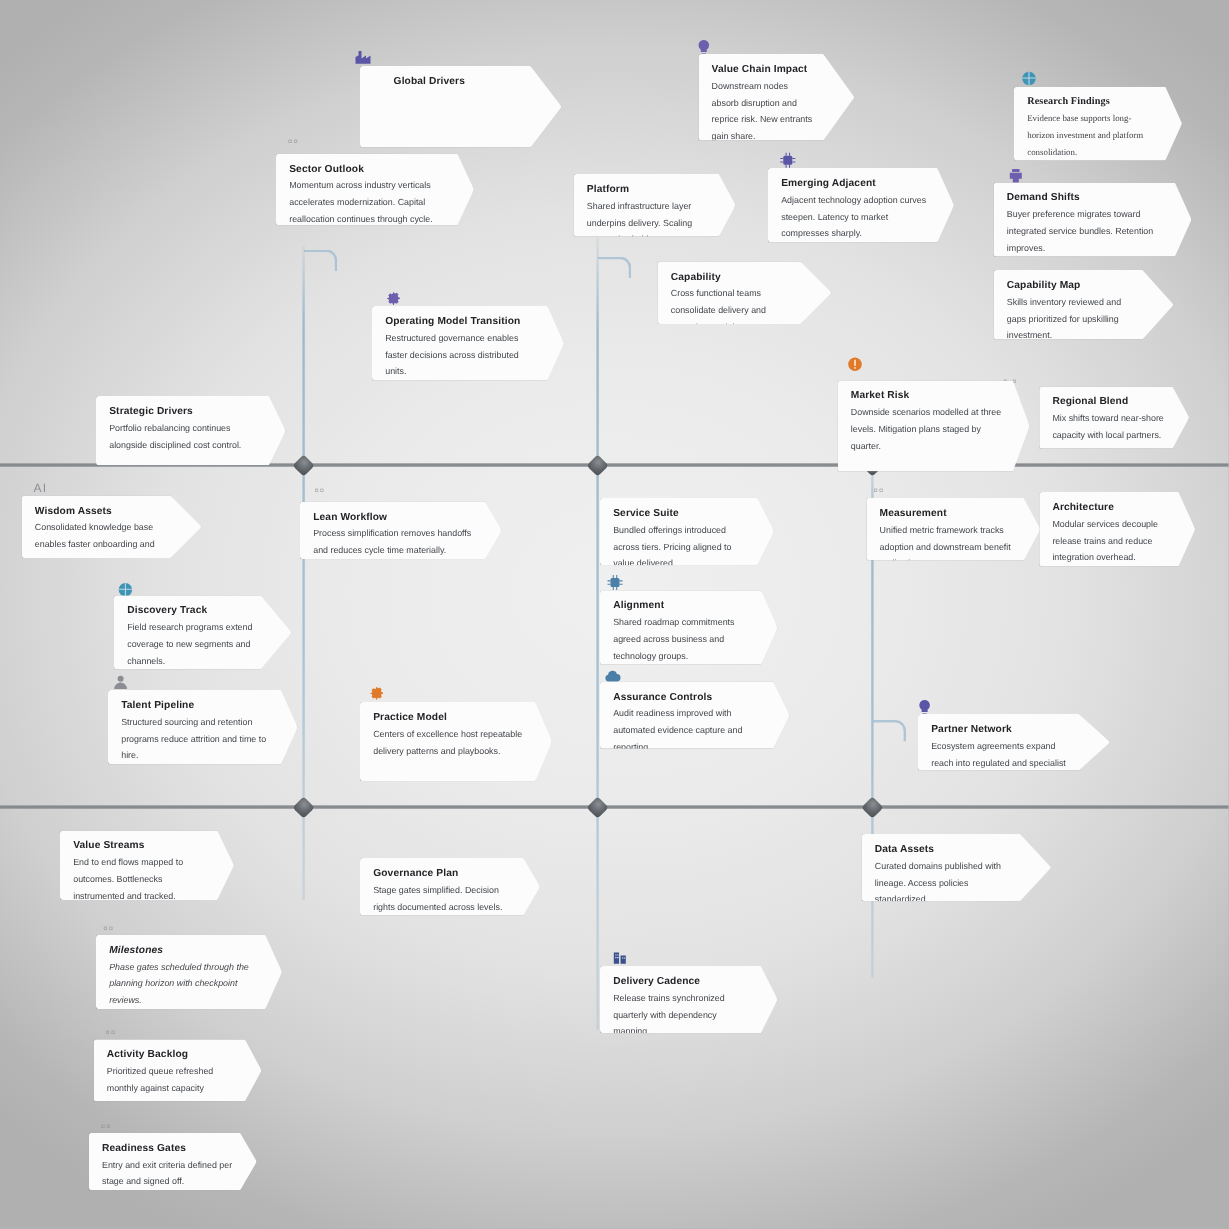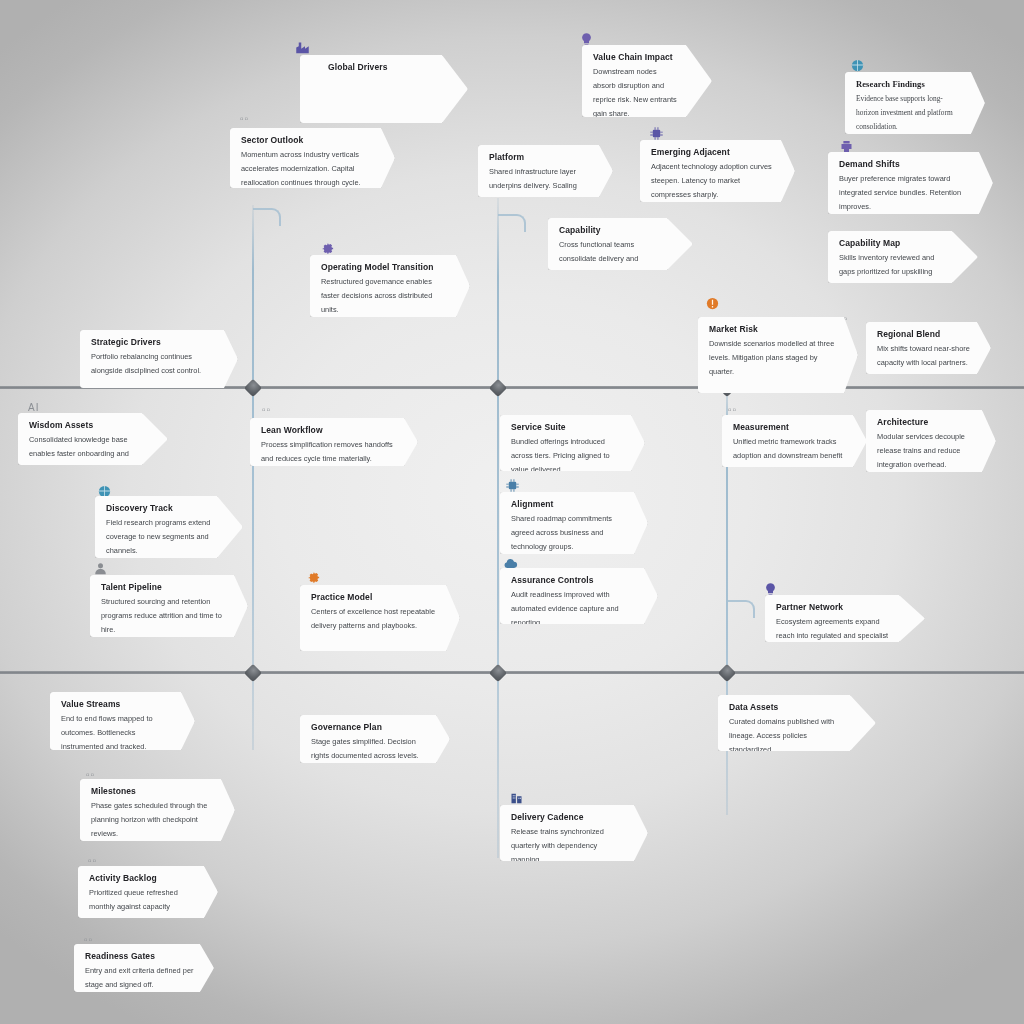--- a/index.html
+++ b/index.html
@@ -178,21 +178,21 @@
       </div>
       <span class="ic" style="left: 320px; top: 242px;">
         <svg viewBox="0 0 24 24">
           <path fill="#6e5fae" d="M12 8.2A3.8 3.8 0 1 0 12 15.8 3.8 3.8 0 0 0 12 8.2zm9-0.6-2.1-.4a7.4 7.4 0 0 0-.8-1.9l1.2-1.8-2.8-2.8-1.8 1.2a7.4 7.4 0 0 0-1.9-.8L12.6 0h-1.2l-.4 2.1a7.4 7.4 0 0 0-1.9.8L7.3 1.7 4.5 4.5l1.2 1.8a7.4 7.4 0 0 0-.8 1.9L2.8 8.6v1.2l2.1.4a7.4 7.4 0 0 0 .8 1.9l-1.2 1.8 2.8 2.8 1.8-1.2a7.4 7.4 0 0 0 1.9.8l.4 2.1h1.2l.4-2.1a7.4 7.4 0 0 0 1.9-.8l1.8 1.2 2.8-2.8-1.2-1.8a7.4 7.4 0 0 0 .8-1.9l2.1-.4z" transform="translate(0 2.4) scale(0.92)"></path>
         </svg>
       </span>
       <div class="card arrow-soft" style="left: 310px; top: 255px; width: 160px; height: 62px;">
         <div class="t">Operating Model Transition</div>
         <div class="b">Restructured governance enables faster decisions across distributed units.</div>
       </div>
-      <div class="card arrow" style="left: 828px; top: 231px; width: 150px; height: 52px;">
+      <div class="card arrow" style="left: 828px; top: 225px; width: 150px; height: 58px;">
         <div class="t">Capability Map</div>
         <div class="b">Skills inventory reviewed and gaps prioritized for upskilling investment.</div>
       </div>
       <span class="ic" style="left: 704px; top: 296px;">
         <svg viewBox="0 0 24 24">
           <circle cx="12" cy="12" r="9" fill="#e07a28"></circle>
           <path fill="#fff4e6" d="M11 6h2v8h-2zM11 16h2v2.2h-2z"></path>
         </svg>
       </span>
       <div class="card arrow-soft" style="left: 698px; top: 317px; width: 160px; height: 76px;">
@@ -289,21 +289,21 @@
         <div class="b">End to end flows mapped to outcomes. Bottlenecks instrumented and tracked.</div>
       </div>
       <div class="card arrow-soft" style="left: 300px; top: 715px; width: 150px; height: 48px;">
         <div class="t">Governance Plan</div>
         <div class="b">Stage gates simplified. Decision rights documented across levels.</div>
       </div>
       <div class="card arrow" style="left: 718px; top: 695px; width: 158px; height: 56px;">
         <div class="t">Data Assets</div>
         <div class="b">Curated domains published with lineage. Access policies standardized.</div>
       </div>
-      <div class="card arrow-soft" style="left: 80px; top: 779px; width: 155px; height: 62px;">
+      <div class="card arrow-soft" style="left: 80px; top: 779px; width: 155px; height: 62px; font-style: italic;">
         <div class="t">Milestones</div>
         <div class="b">Phase gates scheduled through the planning horizon with checkpoint reviews.</div>
       </div>
       <span class="ic" style="left: 508px; top: 790px;">
         <svg viewBox="0 0 24 24">
           <path fill="#3b4f8a" d="M4 21V6h7v15zM13 21V10h7v11z"></path>
           <path fill="#e8eefa" d="M6 8.5h1.6v1.6H6zM8.6 8.5h1.6v1.6H8.6zM6 12h1.6v1.6H6zM8.6 12h1.6v1.6H8.6zM15 12.5h1.6v1.6H15zM17.4 12.5H19v1.6h-1.6z"></path>
         </svg>
       </span>
       <div class="card arrow-soft" style="left: 500px; top: 805px; width: 148px; height: 56px;">

